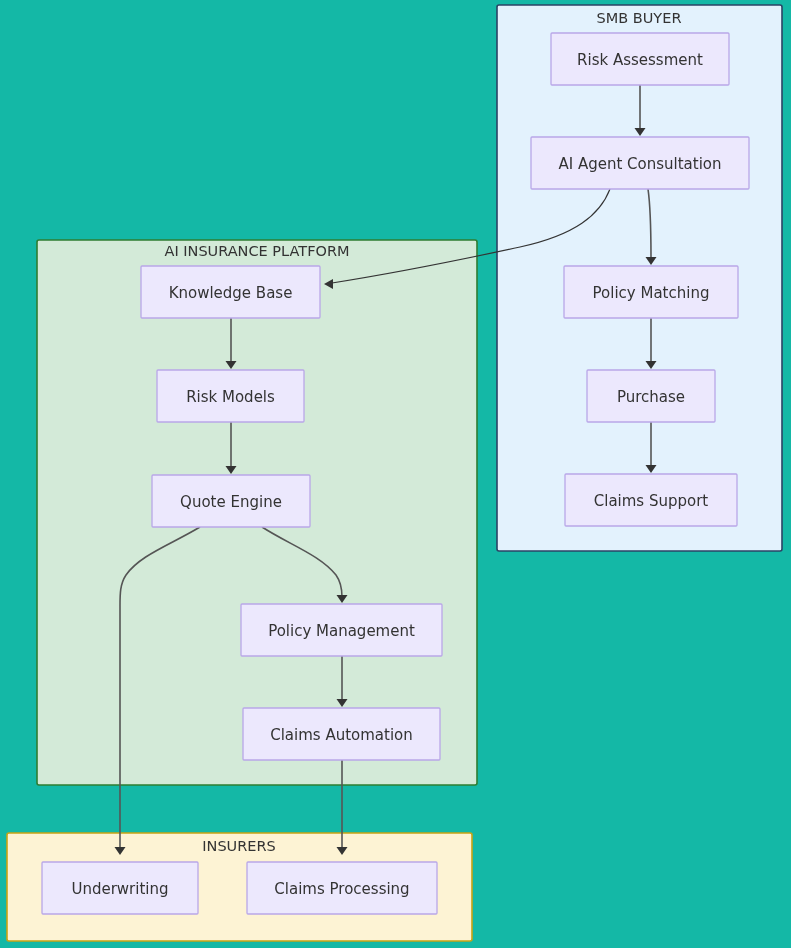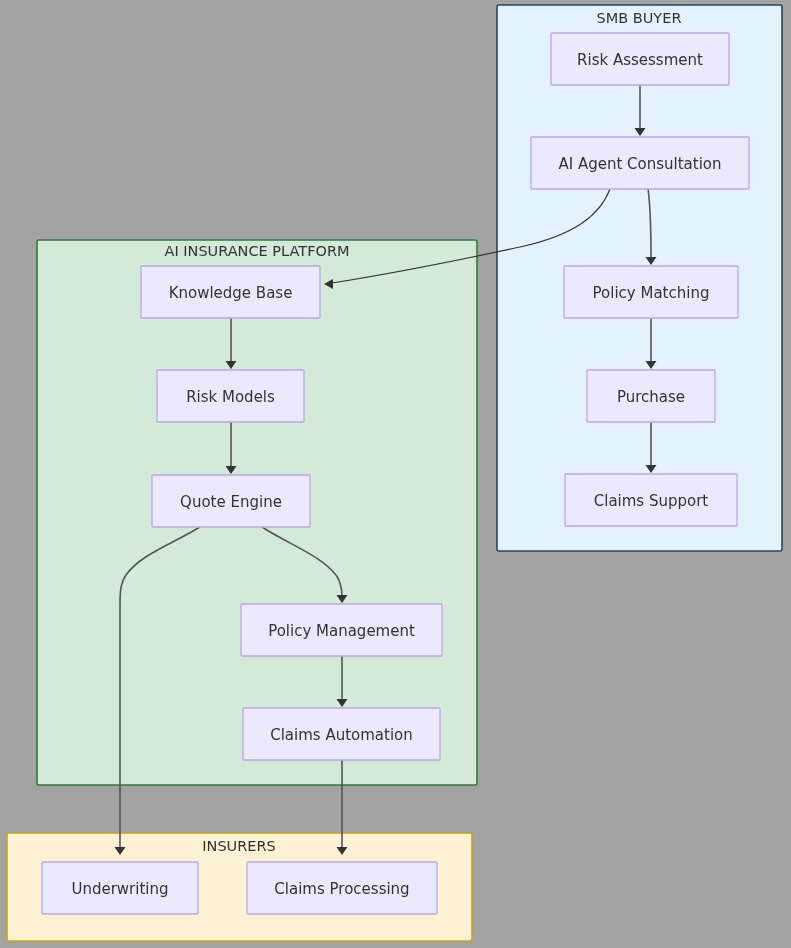--- a/index.html
+++ b/index.html
@@ -4,21 +4,21 @@
 <style>
   html, body {
     margin: 0;
     padding: 0;
     background: #000000;
   }
   #stage {
     position: relative;
     width: 791px;
     height: 948px;
-    background: #a3a3a3;
+    background: #14b8a6;
     overflow: hidden;
     font-family: "DejaVu Sans", sans-serif;
   }
   svg.diagram {
     position: absolute;
     left: 0;
     top: 0;
     width: 791px;
     height: 948px;
     display: block;

